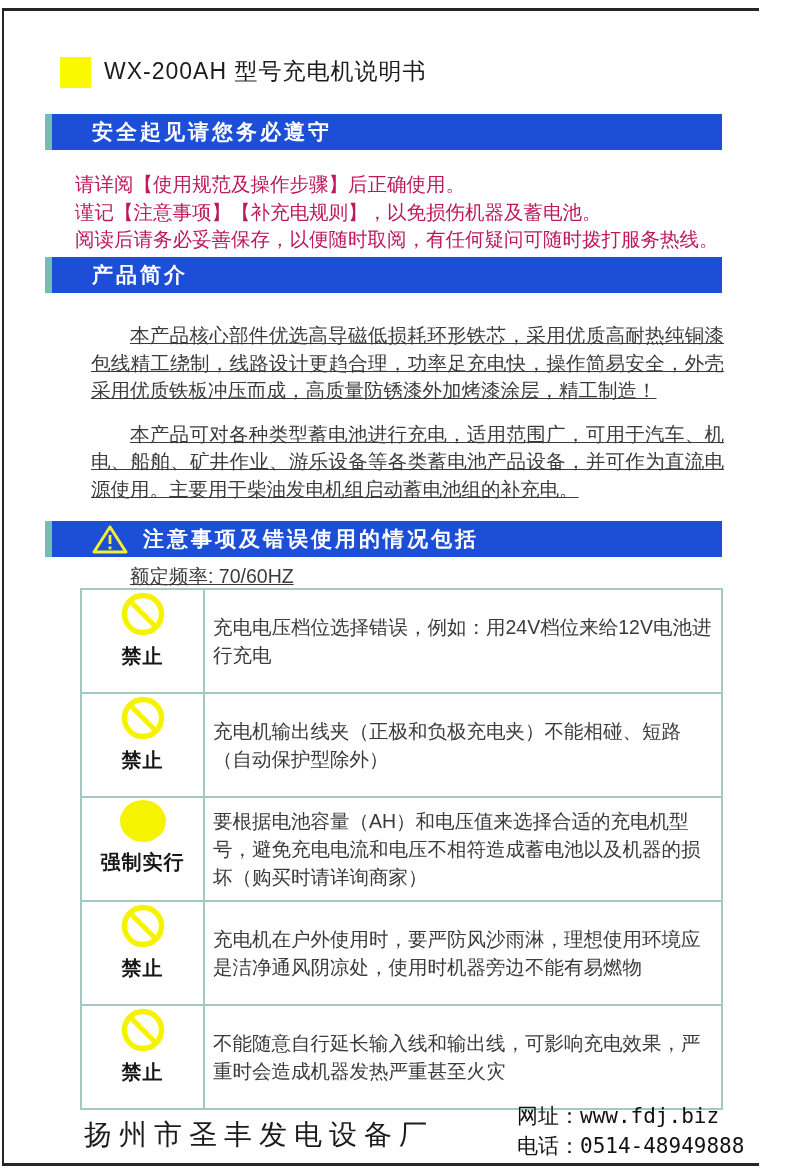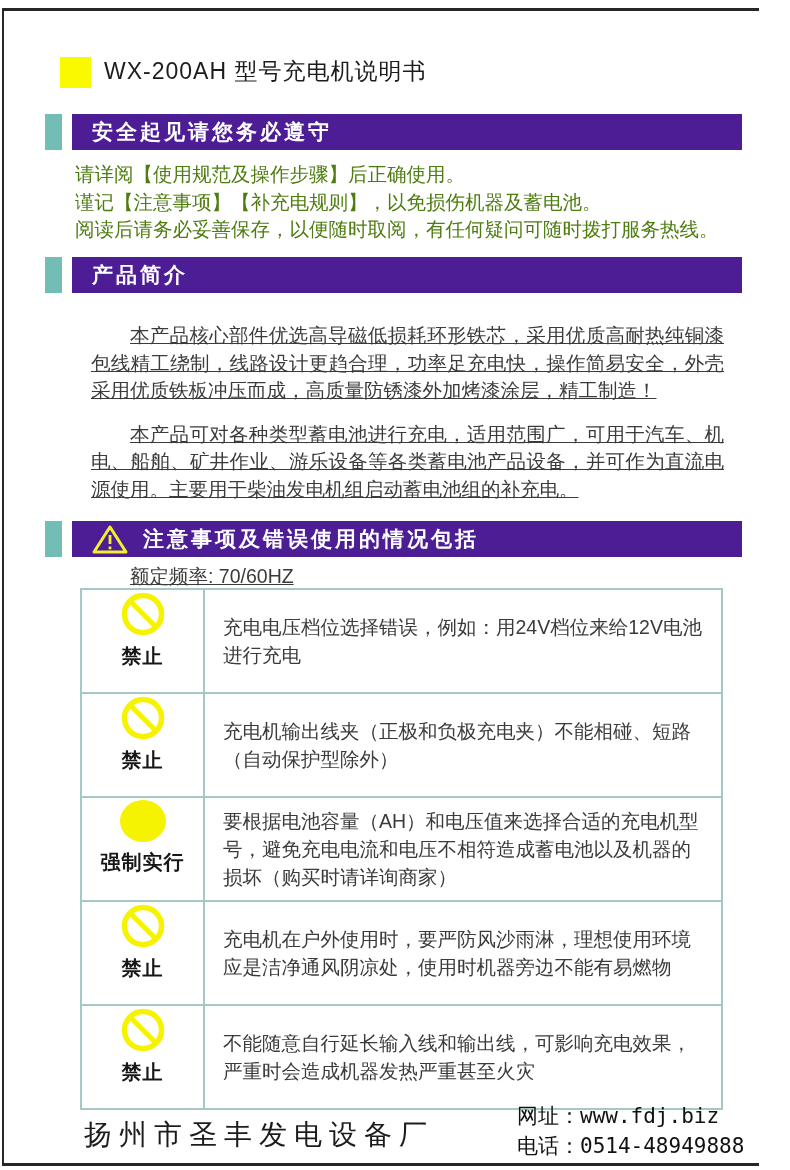--- a/index.html
+++ b/index.html
@@ -8,38 +8,38 @@
     font-family:"Liberation Sans","DejaVu Sans",sans-serif;color:#3b3b3b;
   }
   .frame{
     position:absolute;left:2px;top:8px;width:786px;height:1158px;box-sizing:border-box;
     border:2px solid #262626;border-top-width:3px;border-right-width:6px;border-bottom-width:3px;
     pointer-events:none;
   }
   .title-square{position:absolute;left:60px;top:57px;width:31px;height:31px;background:#fbf900;}
   .doc-title{position:absolute;left:104px;top:56px;font-size:23px;color:#1c1c1c;letter-spacing:1px;}
   .banner{
-    position:absolute;left:72px;width:670px;height:36px;background:#4c1d95;
-    display:flex;align-items:center;padding-left:20px;box-sizing:border-box;
+    position:absolute;left:52px;width:670px;height:36px;background:#1d4ed8;
+    display:flex;align-items:center;padding-left:40px;box-sizing:border-box;
     color:#ffffff;font-weight:bold;font-size:21px;letter-spacing:3px;
   }
   .accent{position:absolute;left:45px;width:17px;height:36px;background:#74bdb7;}
   .b1{top:114px}.a1{top:114px}
   .b2{top:257px}.a2{top:257px}
   .b3{top:521px}.a3{top:521px}
-  .safety-block{position:absolute;left:75px;top:161px;width:670px;font-size:19.5px;line-height:27.5px;color:#4d7c0f;}
+  .safety-block{position:absolute;left:75px;top:171px;width:670px;font-size:19.5px;line-height:27.5px;color:#be185d;}
   .intro-block{position:absolute;left:75px;top:306px;width:665px;font-size:19.5px;line-height:27.5px;color:#3b3b3b;text-align:justify;}
   .intro-block p{margin:16px;text-indent:2em;text-decoration:underline;}
   .spec{margin:0;margin-left:2em;text-indent:0;}
   .warn-icon{margin-right:15px;flex:0 0 auto;display:flex;}
   .ntable{position:absolute;left:80px;top:588px;width:643px;box-sizing:border-box;border:2px solid #a6c8c4;background:#fff;}
   .trow{display:flex;height:102px;border-bottom:2px solid #a6c8c4;}
   .trow:last-child{border-bottom:none;}
   .tleft{width:123px;flex:0 0 123px;border-right:2px solid #a6c8c4;display:flex;flex-direction:column;align-items:center;box-sizing:border-box;}
-  .tright{flex:1;display:flex;align-items:center;padding:6px 18px;font-size:19.5px;line-height:28px;color:#3b3b3b;box-sizing:border-box;}
+  .tright{flex:1;display:flex;align-items:center;padding:6px 8px;font-size:19.5px;line-height:28px;color:#3b3b3b;box-sizing:border-box;}
   .tright p{margin:0;}
   .row-label{margin-top:1px;font-weight:bold;font-size:20px;color:#171717;letter-spacing:1px;}
   .company{position:absolute;left:84px;top:1116px;font-size:28px;letter-spacing:7px;color:#1c1c1c;
     font-family:"Liberation Serif","DejaVu Serif",serif;}
   .contact{position:absolute;left:505px;top:1101px;font-size:21px;line-height:30px;color:#111;
     font-family:"DejaVu Sans Mono","Liberation Mono",monospace;}
   .contact div{white-space:nowrap;margin-left:12px;}
 </style>
 </head>
 <body>

